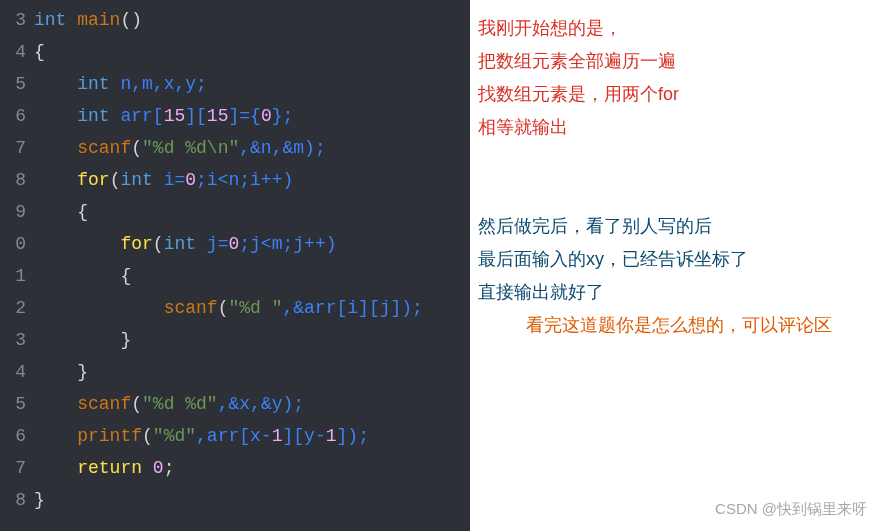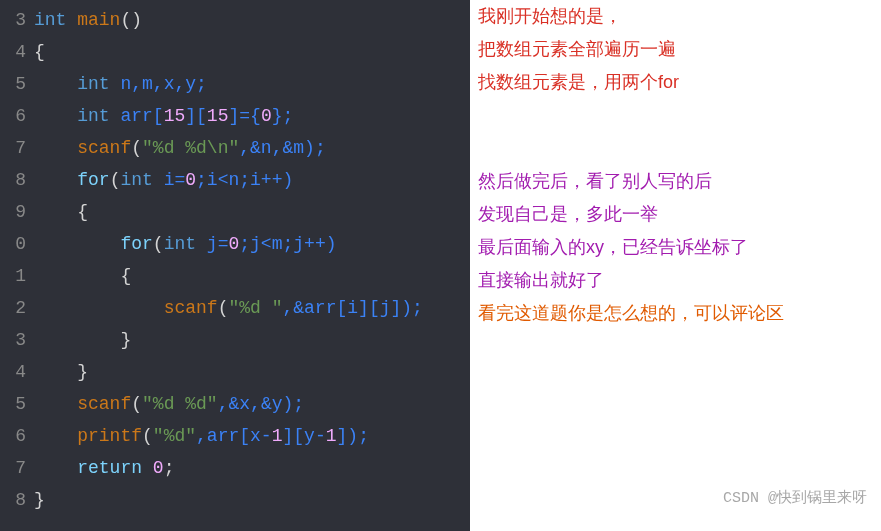--- a/index.html
+++ b/index.html
@@ -35,44 +35,44 @@
     user-select: none;
   }
   .code {
     padding: 4px 6px 16px 2px;
     font-size: 18px;
     line-height: 32px;
     white-space: pre;
   }
   .tok-type { color: #569cd6; }
   .tok-func { color: #cc7819; }
-  .tok-kw   { color: #7dd3fc; }
+  .tok-kw   { color: #fde047; }
   .tok-num  { color: #f0abfc; }
   .tok-str  { color: #6a9955; }
   .tok-var  { color: #3b82f6; }
   .tok-punc { color: #d4d4d4; }
 
   .notes {
     flex: 1;
-    padding: 0 4px 0 8px;
+    padding: 12px 4px 0 8px;
     font-family: "Microsoft YaHei", sans-serif;
     font-size: 18px;
     line-height: 33px;
   }
   .notes .group-a { color: #d93025; }
-  .notes .group-b { color: #a21caf; }
-  .notes .group-c { color: #e05a00; }
+  .notes .group-b { color: #0c4a6e; }
+  .notes .group-c { color: #e05a00; margin-left: 48px; }
   .spacer { height: 33px; }
 
   .watermark {
     position: absolute;
     right: 14px;
-    bottom: 24px;
+    bottom: 12px;
     color: rgba(120,120,120,0.65);
-    font-family: Liberation Mono, monospace;
+    font-family: Liberation Sans, sans-serif;
     font-size: 15px;
     pointer-events: none;
   }
 </style>
 </head>
 <body>
 
 <div class="wrap">
   <div class="code-pane">
     <div class="gutter">
@@ -93,26 +93,26 @@
         <div>7</div>
         <div>8</div>
       </div>
     <div class="code"><div><span class="tok-type">int</span><span class="tok-punc"> </span><span class="tok-func">main</span><span class="tok-punc">()</span></div><div><span class="tok-punc">{</span></div><div><span class="tok-punc">    </span><span class="tok-type">int</span><span class="tok-var"> n,m,x,y;</span></div><div><span class="tok-punc">    </span><span class="tok-type">int</span><span class="tok-var"> arr[</span><span class="tok-num">15</span><span class="tok-var">][</span><span class="tok-num">15</span><span class="tok-var">]={</span><span class="tok-num">0</span><span class="tok-var">};</span></div><div><span class="tok-punc">    </span><span class="tok-func">scanf</span><span class="tok-punc">(</span><span class="tok-str">"%d %d\n"</span><span class="tok-var">,&amp;n,&amp;m);</span></div><div><span class="tok-punc">    </span><span class="tok-kw">for</span><span class="tok-punc">(</span><span class="tok-type">int</span><span class="tok-var"> i=</span><span class="tok-num">0</span><span class="tok-var">;i&lt;n;i++)</span></div><div><span class="tok-punc">    {</span></div><div><span class="tok-punc">        </span><span class="tok-kw">for</span><span class="tok-punc">(</span><span class="tok-type">int</span><span class="tok-var"> j=</span><span class="tok-num">0</span><span class="tok-var">;j&lt;m;j++)</span></div><div><span class="tok-punc">        {</span></div><div><span class="tok-punc">            </span><span class="tok-func">scanf</span><span class="tok-punc">(</span><span class="tok-str">"%d "</span><span class="tok-var">,&amp;arr[i][j]);</span></div><div><span class="tok-punc">        }</span></div><div><span class="tok-punc">    }</span></div><div><span class="tok-punc">    </span><span class="tok-func">scanf</span><span class="tok-punc">(</span><span class="tok-str">"%d %d"</span><span class="tok-var">,&amp;x,&amp;y);</span></div><div><span class="tok-punc">    </span><span class="tok-func">printf</span><span class="tok-punc">(</span><span class="tok-str">"%d"</span><span class="tok-var">,arr[x-</span><span class="tok-num">1</span><span class="tok-var">][y-</span><span class="tok-num">1</span><span class="tok-var">]);</span></div><div><span class="tok-punc">    </span><span class="tok-kw">return</span><span class="tok-punc"> </span><span class="tok-num">0</span><span class="tok-punc">;</span></div><div><span class="tok-punc">}</span></div></div>
   </div>
   <div class="notes">
     <div class="group-a">
         <div>我刚开始想的是，</div>
         <div>把数组元素全部遍历一遍</div>
         <div>找数组元素是，用两个for</div>
+        <div>相等就输出</div>
       </div>
     <div class="spacer"></div>
     <div class="spacer"></div>
     <div class="group-b">
         <div>然后做完后，看了别人写的后</div>
-        <div>发现自己是，多此一举</div>
         <div>最后面输入的xy，已经告诉坐标了</div>
         <div>直接输出就好了</div>
       </div>
     <div class="group-c">
         <div>看完这道题你是怎么想的，可以评论区</div>
       </div>
   </div>
 </div>
 
 <div class="watermark">CSDN @快到锅里来呀</div>

